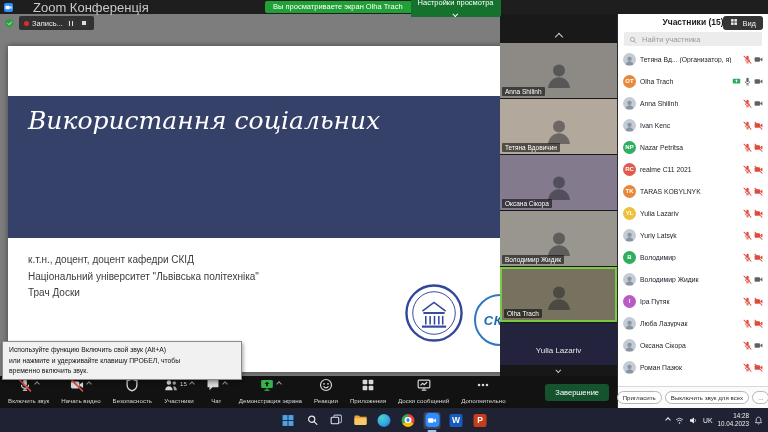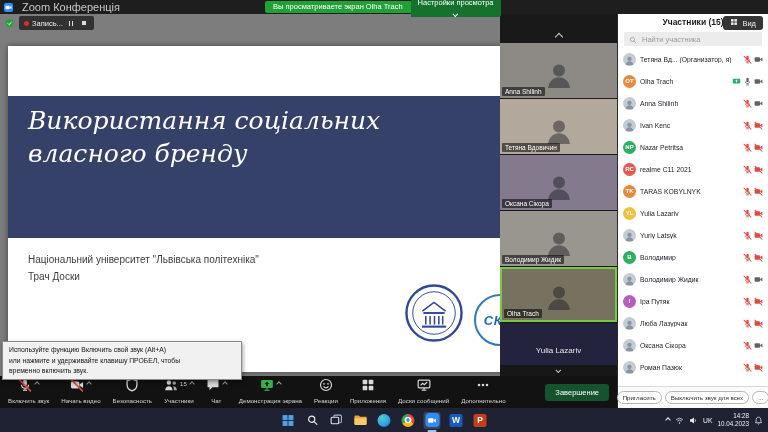--- a/index.html
+++ b/index.html
@@ -5,21 +5,21 @@
   html,body{margin:0;padding:0;background:#000;}
   *{box-sizing:border-box;}
   #app{position:relative;width:768px;height:432px;overflow:hidden;background:#1c1c1c;
        font-family:"Liberation Sans",sans-serif;-webkit-font-smoothing:antialiased;}
 
   
   .titlebar{position:absolute;left:0;top:0;width:768px;height:14px;background:#1e1e1e;
             display:flex;align-items:center;z-index:30;}
   .title-app-ico{width:9px;height:9px;background:#2d8cff;border-radius:2px;margin-left:4px;
                  display:flex;align-items:center;justify-content:center;}
-  .app-title{color:#c9c9c9;font-size:11px;margin-left:9px;}
+  .app-title{color:#c9c9c9;font-size:13px;margin-left:20px;}
   .banner{position:absolute;left:265px;top:1px;height:12px;display:flex;align-items:center;}
   .banner-main{background:#21a038;color:#fff;font-size:7.5px;line-height:12px;padding:0 8px;
                border-radius:2px 0 0 2px;white-space:nowrap;}
   .banner-settings{background:#15722c;color:#fff;font-size:7.5px;line-height:12px;padding:0 7px;
                    border-radius:0 2px 2px 0;display:flex;align-items:center;gap:4px;cursor:pointer;flex-direction:column;}
   .chev-ic{display:inline-block;width:4px;height:4px;border-left:1.2px solid currentColor;
            border-bottom:1.2px solid currentColor;}
   .chev-ic.down{transform:rotate(-45deg) translateY(-1px);}
   .chev-ic.up{transform:rotate(135deg);}
 
@@ -184,23 +184,23 @@
           <rect x="1.6" y="6.6" width="3.8" height="3.8" fill="#eee"></rect>
           <rect x="6.6" y="6.6" width="3.8" height="3.8" fill="#eee"></rect>
         </svg></span>
     <span>Вид</span>
   </div>
 
   <div class="share-area">
     <div class="slide">
       <div class="slide-blue" id="slide-blue" style="background: rgb(54, 65, 105);">
         <div>Використання соціальних</div>
-        <div>власного бренду</div>
       </div>
       <div class="slide-sub">
+        <div>к.т.н., доцент,  доцент кафедри СКІД</div>
         <div>Національний університет "Львівська політехніка"</div>
         <div>Трач Доски</div>
       </div>
       <div class="slide-logos">
         <span>
           <svg width="58" height="58" viewBox="0 0 60 60" xmlns="http://www.w3.org/2000/svg">
             <circle cx="30" cy="30" r="28.5" fill="#fff" stroke="#31479b" stroke-width="2.5"></circle>
             <circle cx="30" cy="30" r="22" fill="none" stroke="#31479b" stroke-width="1"></circle>
             <path d="M18 28 30 19l12 9" fill="none" stroke="#31479b" stroke-width="1.6"></path>
             <rect x="19" y="29" width="22" height="2" fill="#31479b"></rect>

